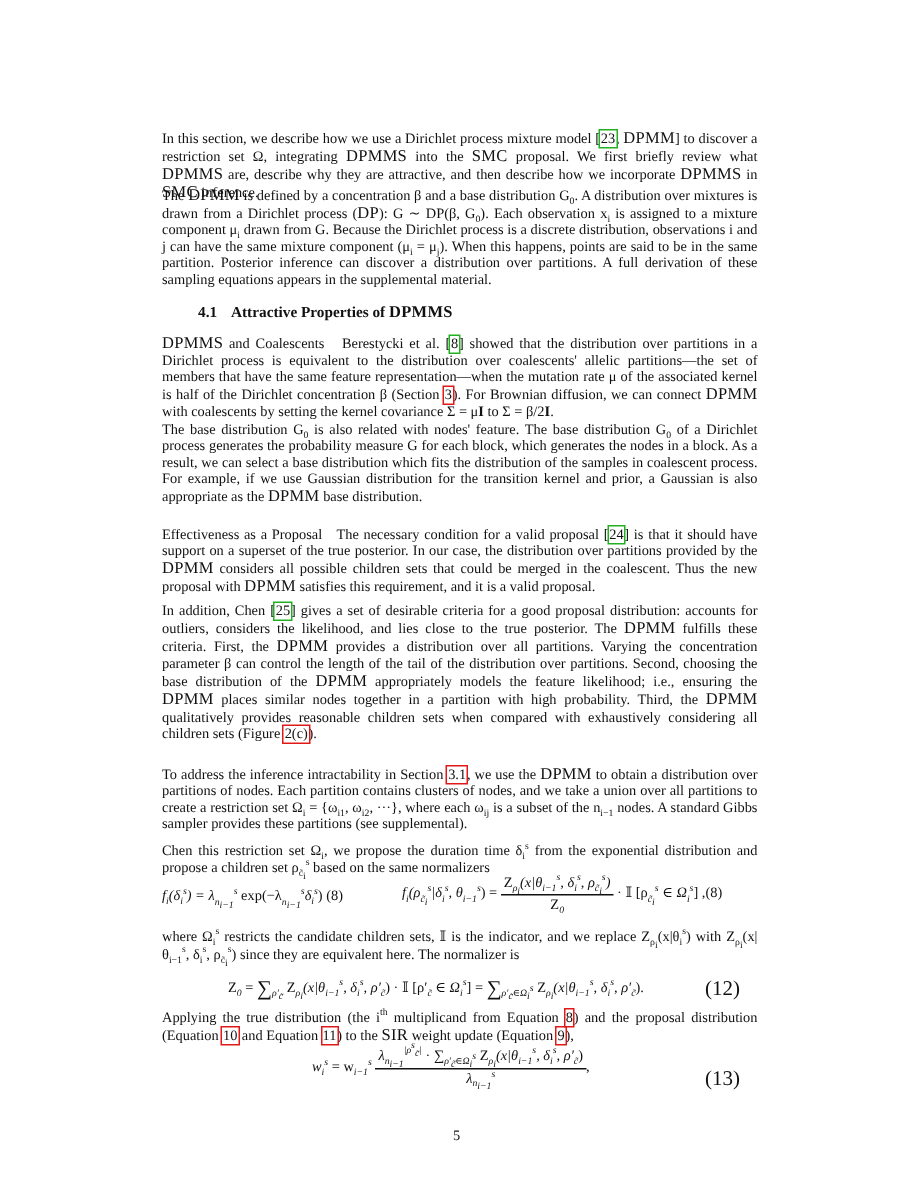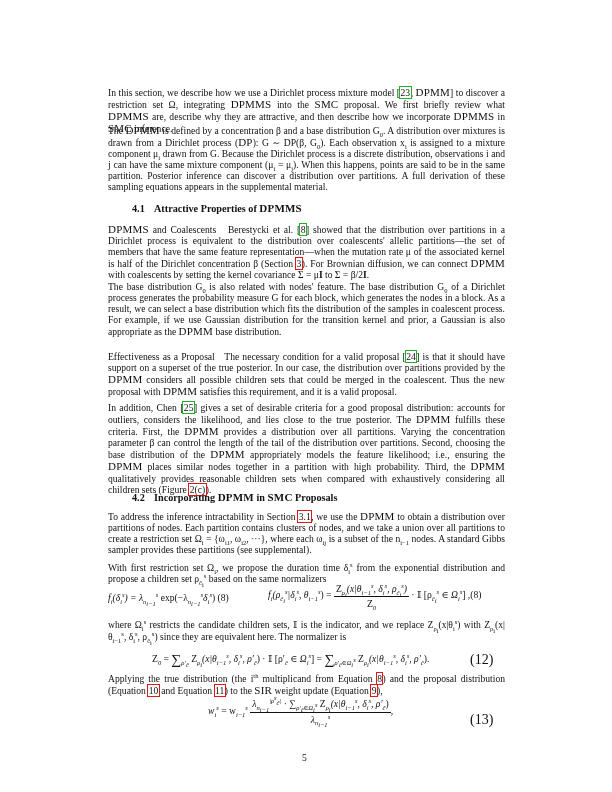--- a/index.html
+++ b/index.html
@@ -37,25 +37,24 @@
   <div class="h" style="top:199px;"><span class="num">4.1</span><span>Attractive Properties of </span><span class="sc">dpmms</span></div>
 
   <p class="p" style="top:223px;"><span class="b"><span class="sc">dpmms</span><span> and Coalescents</span></span>&nbsp;&nbsp;&nbsp;<span>Berestycki et al. [</span><span class="ref-green">8</span><span>] showed that the distribution over partitions in a Dirichlet process is equivalent to the distribution over coalescents' allelic partitions—the set of members that have the same feature representation—when the mutation rate μ of the associated kernel is half of the Dirichlet concentration β (Section </span><span class="ref-red">3</span><span>). For Brownian diffusion, we can connect </span><span class="sc">dpmm</span><span> with coalescents by setting the kernel covariance Σ = μ</span><span class="bf">I</span><span> to Σ = β/2</span><span class="bf">I</span><span>.</span></p>
 
   <p class="p" style="top:281px;"><span>The base distribution G</span><sub>0</sub><span> is also related with nodes' feature. The base distribution G</span><sub>0</sub><span> of a Dirichlet process generates the probability measure G for each block, which generates the nodes in a block. As a result, we can select a base distribution which fits the distribution of the samples in coalescent process. For example, if we use Gaussian distribution for the transition kernel and prior, a Gaussian is also appropriate as the </span><span class="sc">dpmm</span><span> base distribution.</span></p>
 
   <p class="p" style="top:351px;"><span class="b">Effectiveness as a Proposal</span>&nbsp;&nbsp;&nbsp;<span>The necessary condition for a valid proposal [</span><span class="ref-green">24</span><span>] is that it should have support on a superset of the true posterior. In our case, the distribution over partitions provided by the </span><span class="sc">dpmm</span><span> considers all possible children sets that could be merged in the coalescent. Thus the new proposal with </span><span class="sc">dpmm</span><span> satisfies this requirement, and it is a valid proposal.</span></p>
 
   <p class="p" style="top:402px;"><span>In addition, Chen [</span><span class="ref-green">25</span><span>] gives a set of desirable criteria for a good proposal distribution: accounts for outliers, considers the likelihood, and lies close to the true posterior. The </span><span class="sc">dpmm</span><span> fulfills these criteria. First, the </span><span class="sc">dpmm</span><span> provides a distribution over all partitions. Varying the concentration parameter β can control the length of the tail of the distribution over partitions. Second, choosing the base distribution of the </span><span class="sc">dpmm</span><span> appropriately models the feature likelihood; i.e., ensuring the </span><span class="sc">dpmm</span><span> places similar nodes together in a partition with high probability. Third, the </span><span class="sc">dpmm</span><span> qualitatively provides reasonable children sets when compared with exhaustively considering all children sets (Figure </span><span class="ref-red">2(c)</span><span>).</span></p>
 
-  <div class="h" style="top:488px;"><span class="num">4.2</span><span>Incorporating </span><span class="sc">dpmm</span><span> in </span><span class="sc">smc</span><span> Proposals</span></div>
 
   <p class="p" style="top:510px;"><span>To address the inference intractability in Section </span><span class="ref-red">3.1</span><span>, we use the </span><span class="sc">dpmm</span><span> to obtain a distribution over partitions of nodes. Each partition contains clusters of nodes, and we take a union over all partitions to create a restriction set Ω</span><sub>i</sub><span> = {ω</span><sub>i1</sub><span>, ω</span><sub>i2</sub><span>, ···}, where each ω</span><sub>ij</sub><span> is a subset of the n</span><sub>i−1</sub><span> nodes. A standard Gibbs sampler provides these partitions (see supplemental).</span></p>
 
-  <p class="p" style="top:562px;"><span>With first restriction set Ω</span><sub>i</sub><span>, we propose the duration time δ</span><sub>i</sub><sup>s</sup><span> from the exponential distribution and propose a children set ρ</span><sub>c̃<sub>i</sub></sub><sup>s</sup><span> based on the same normalizers</span></p>
+  <p class="p" style="top:562px;"><span>Chen this restriction set Ω</span><sub>i</sub><span>, we propose the duration time δ</span><sub>i</sub><sup>s</sup><span> from the exponential distribution and propose a children set ρ</span><sub>c̃<sub>i</sub></sub><sup>s</sup><span> based on the same normalizers</span></p>
 
   <div class="eq m" style="left:108px; top:592px;"><span>f</span><sub>i</sub><span>(δ</span><sub>i</sub><sup>s</sup><span>) = λ</span><sub>n<sub>i−1</sub></sub><sup>s</sup><span style="font-style:normal"> exp(−λ</span><sub>n<sub>i−1</sub></sub><sup>s</sup><span>δ</span><sub>i</sub><sup>s</sup><span style="font-style:normal">)</span>&nbsp;<span style="font-style:normal">(8)</span></div>
 
   <div class="eq m" style="left:268px; top:583px;"><span>f</span><sub>i</sub><span>(ρ</span><sub>c̃<sub>i</sub></sub><sup>s</sup><span>|δ</span><sub>i</sub><sup>s</sup><span>, θ</span><sub>i−1</sub><sup>s</sup><span style="font-style:normal">) =</span>
     <span class="frac">
       <span class="nu"><span style="font-style:normal">Z</span><sub>ρ<sub>i</sub></sub><span>(x|θ</span><sub>i−1</sub><sup>s</sup><span>, δ</span><sub>i</sub><sup>s</sup><span>, ρ</span><sub>c̃<sub>i</sub></sub><sup>s</sup><span>)</span></span>
       <span class="de"><span style="font-style:normal">Z</span><sub>0</sub></span>
     </span><span style="font-style:normal"> · 𝕀 [ρ</span><sub>c̃<sub>i</sub></sub><sup>s</sup><span> ∈ Ω</span><sub>i</sub><sup>s</sup><span style="font-style:normal">] ,</span><span style="font-style:normal">(8)</span></div>
 
   <p class="p" style="top:619px;"><span>where Ω</span><sub>i</sub><sup>s</sup><span> restricts the candidate children sets, 𝕀 is the indicator, and we replace Z</span><sub>ρ<sub>i</sub></sub><span>(x|θ</span><sub>i</sub><sup>s</sup><span>) with Z</span><sub>ρ<sub>i</sub></sub><span>(x|θ</span><sub>i−1</sub><sup>s</sup><span>, δ</span><sub>i</sub><sup>s</sup><span>, ρ</span><sub>c̃<sub>i</sub></sub><sup>s</sup><span>) since they are equivalent here. The normalizer is</span></p>

